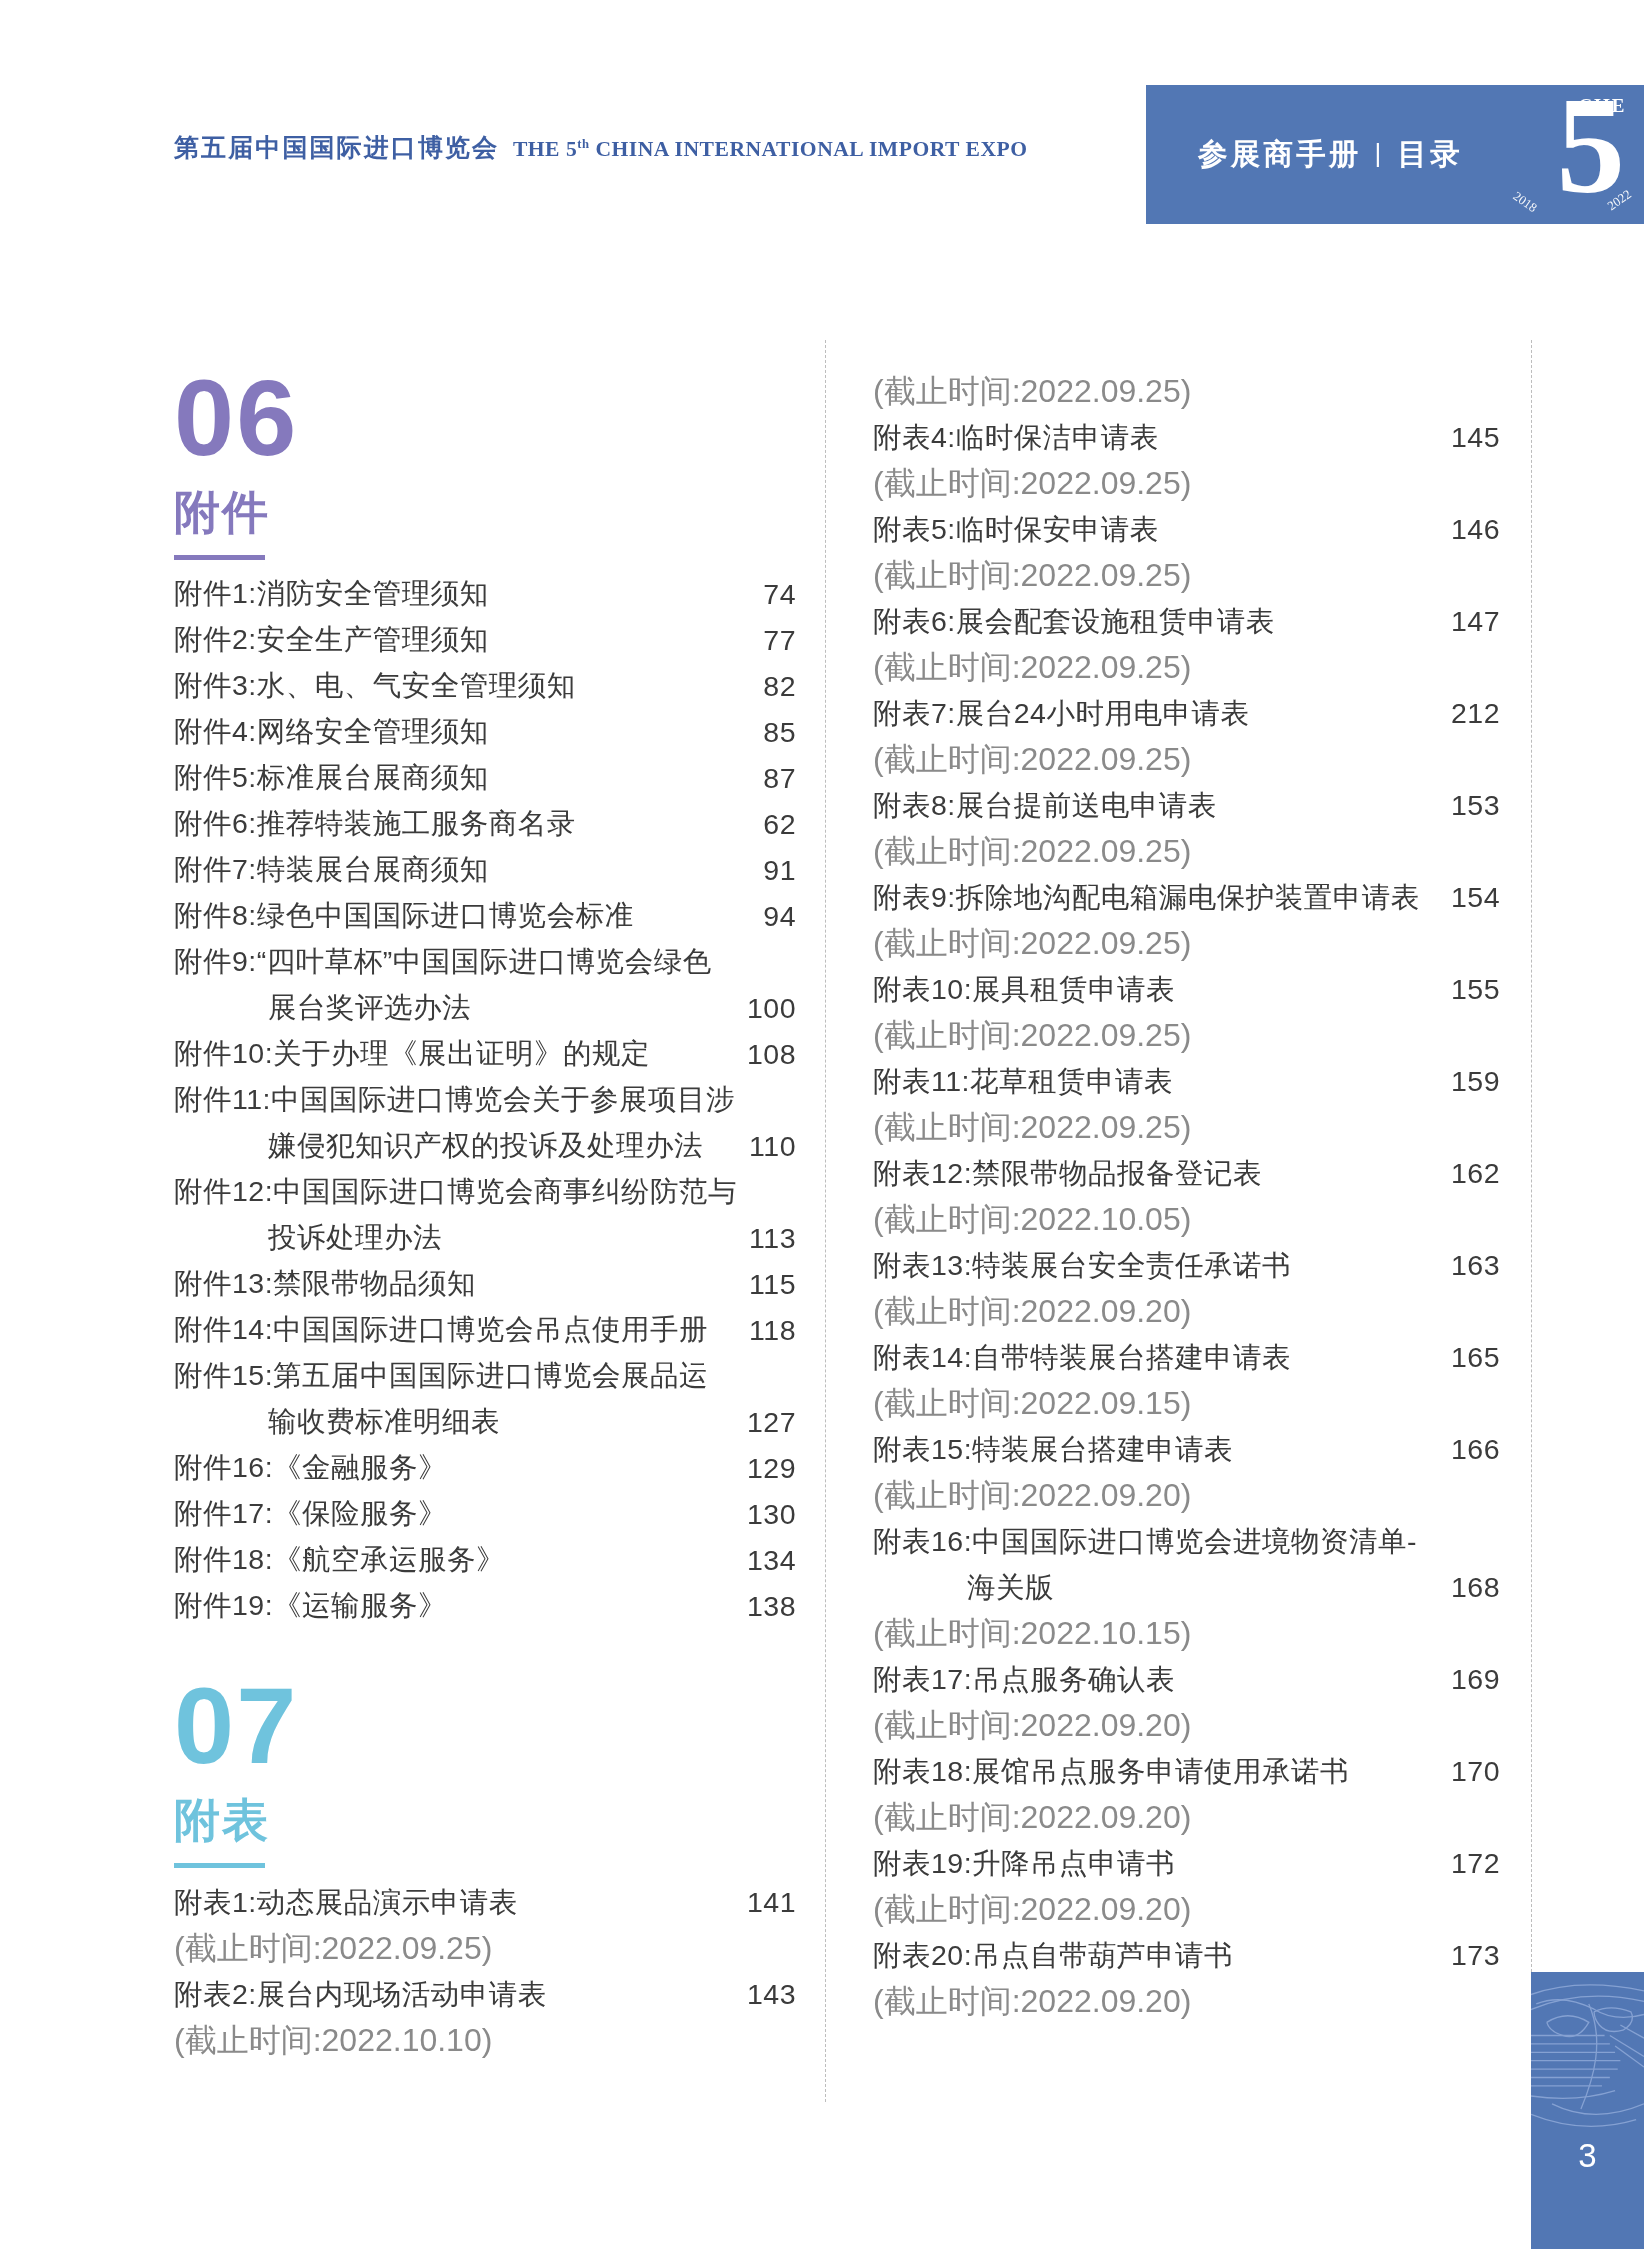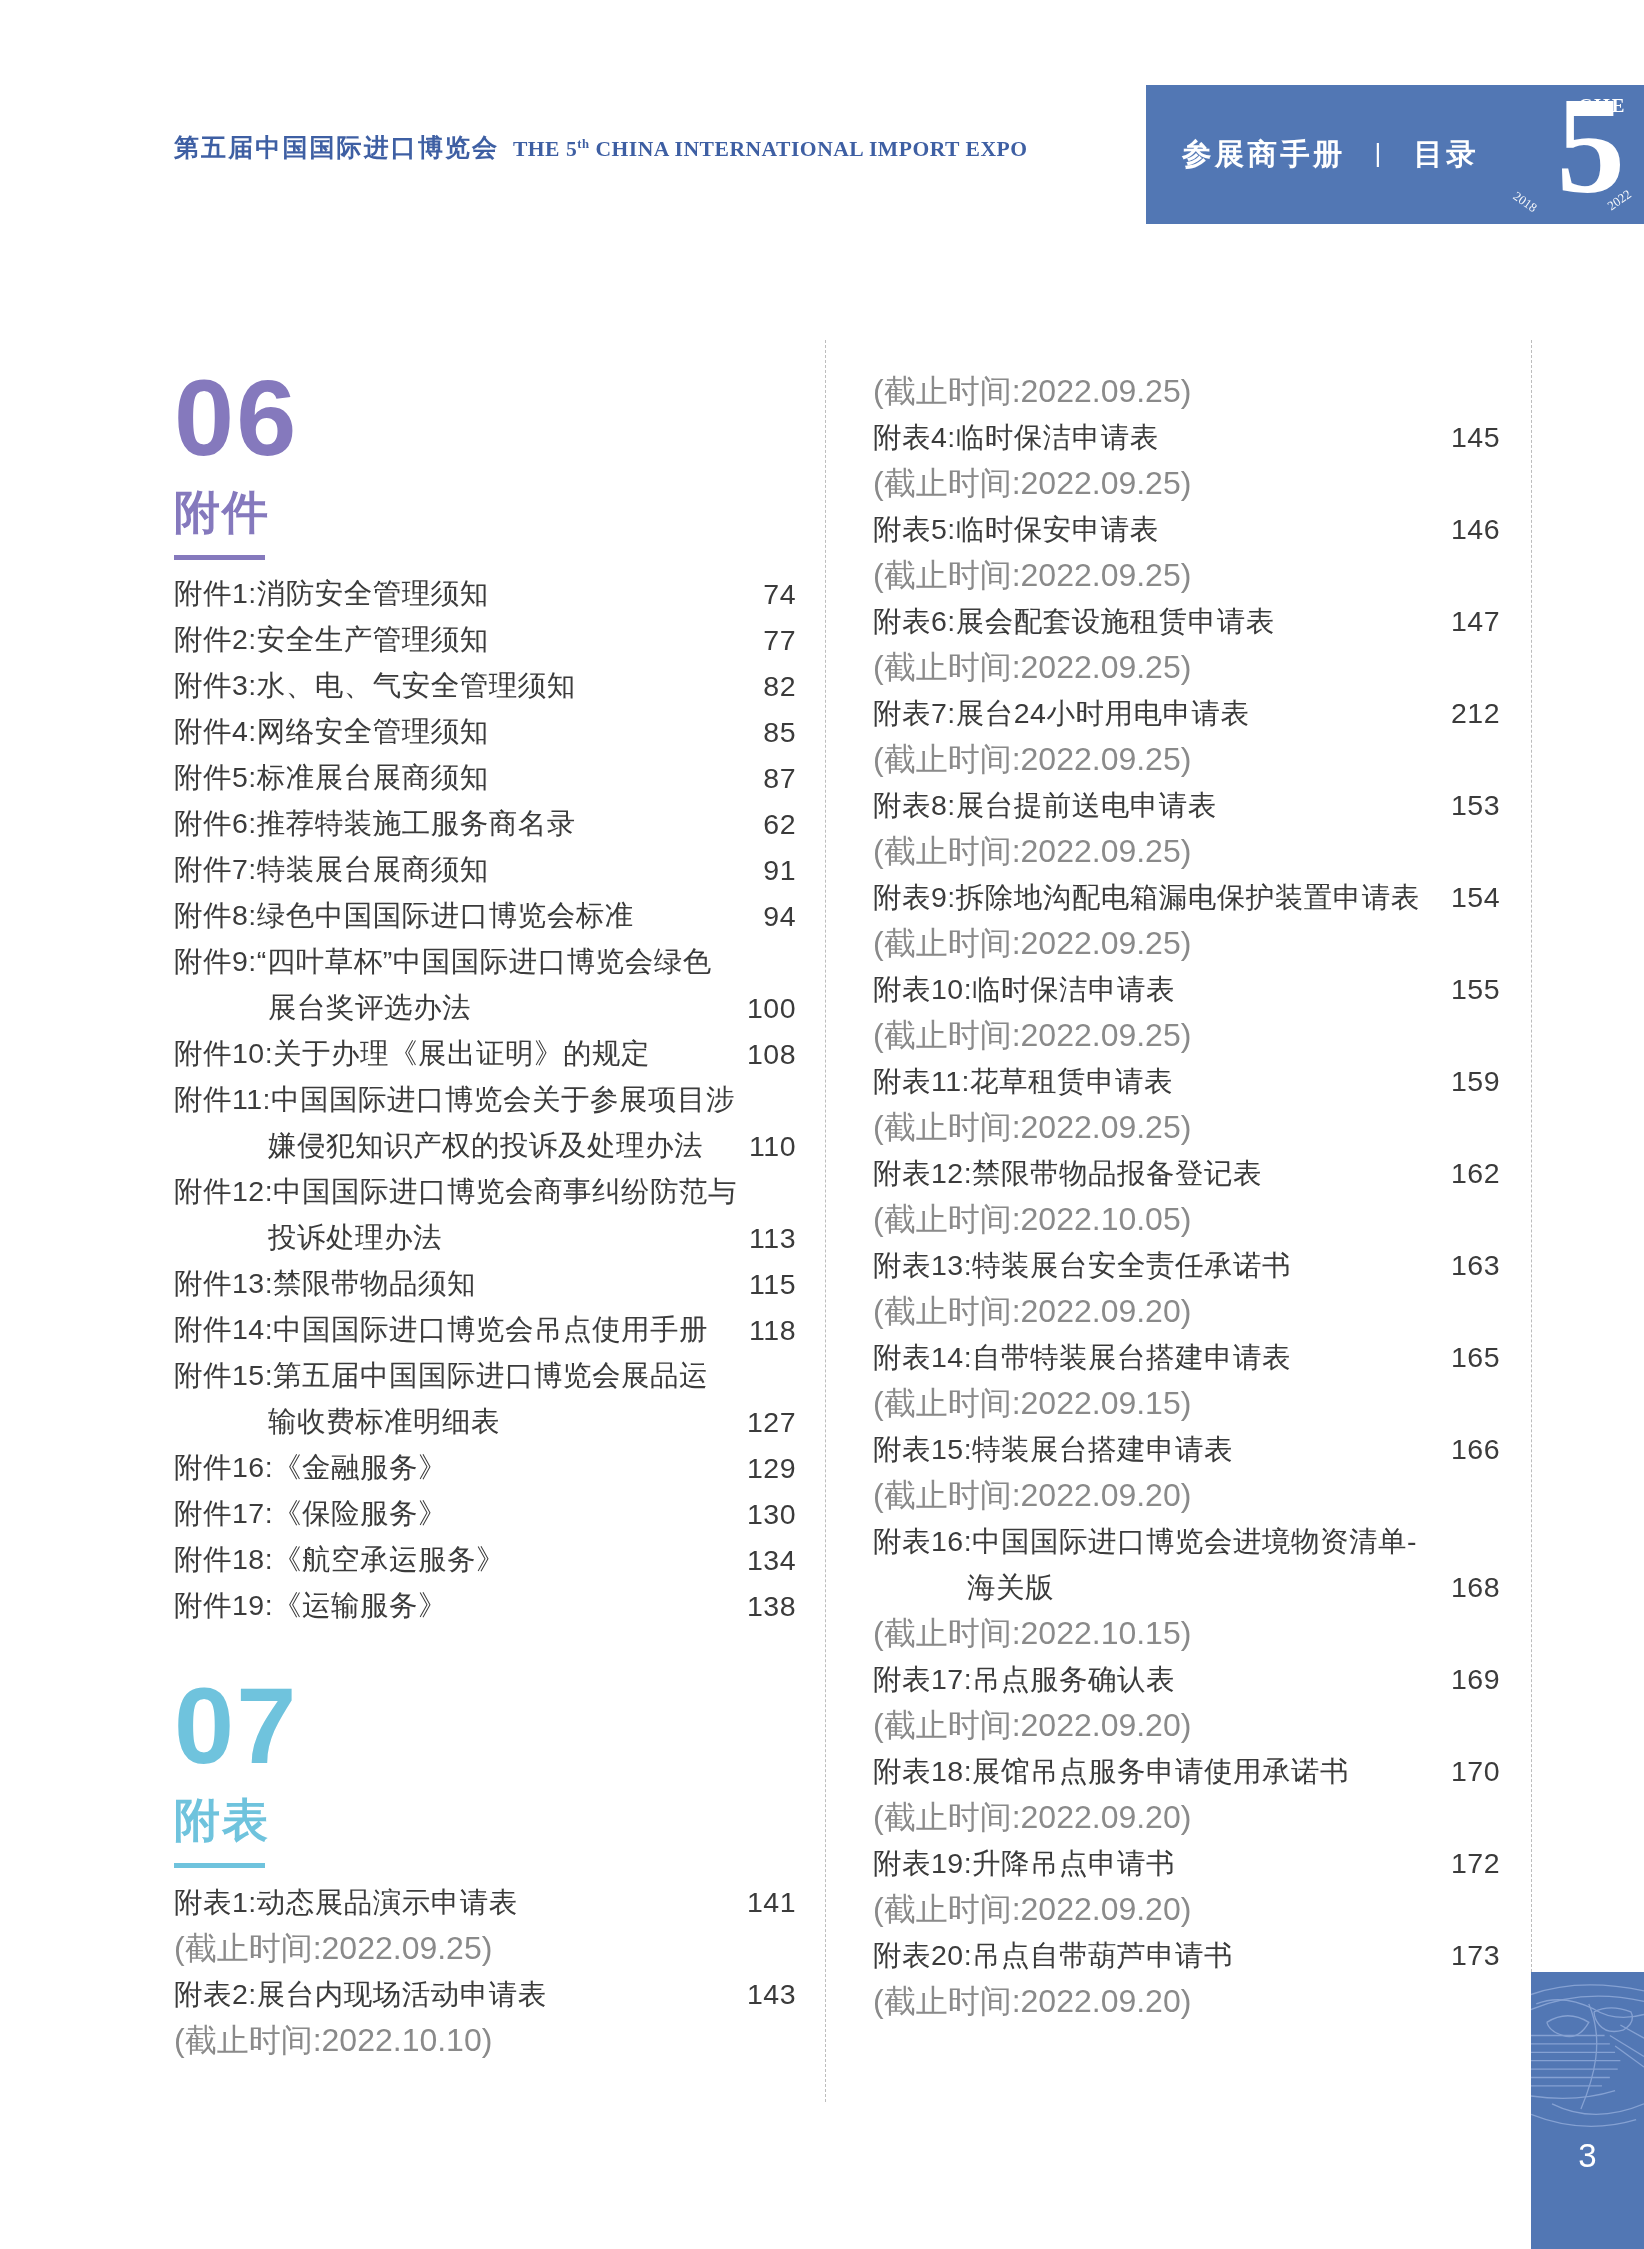--- a/index.html
+++ b/index.html
@@ -32,21 +32,21 @@
   .brand-en{font-size:21.6px;margin-left:13.7px;letter-spacing:0.5px;}
   .brand-en sup{font-size:12.7px;}
   .badge{
     position:absolute;left:1146px;top:85px;width:499px;height:139px;
     background:var(--header-blue);
     display:flex;align-items:center;
   }
   .badge-text{
     position:absolute;left:0;width:369px;text-align:center;
     color:#ffffff;font-size:29.5px;font-weight:bold;letter-spacing:3.2px;
-    display:flex;justify-content:center;align-items:center;gap:29px;
+    display:flex;justify-content:center;align-items:center;gap:13px;
   }
   .badge-sep{font-weight:normal;font-size:26px;position:relative;top:-1.1px;}
   .logo5{
     position:absolute;right:14.8px;top:-4.2px;width:121px;height:148px;
     color:#ffffff;font-family:"Liberation Serif","DejaVu Serif",serif;
   }
   .logo5 .numeral{
     position:absolute;right:5.3px;top:-3.2px;
     font-size:137px;font-weight:bold;line-height:1;
   }
@@ -287,21 +287,21 @@
           <span class="lbl">(截止时间:2022.09.25)</span>
         </li>
         <li>
           <span class="lbl">附表9:拆除地沟配电箱漏电保护装置申请表</span>
           <span class="pg">154</span>
         </li>
         <li class="deadline">
           <span class="lbl">(截止时间:2022.09.25)</span>
         </li>
         <li>
-          <span class="lbl">附表10:临时保洁申请表</span>
+          <span class="lbl">附表10:展具租赁申请表</span>
           <span class="pg">155</span>
         </li>
         <li class="deadline">
           <span class="lbl">(截止时间:2022.09.25)</span>
         </li>
         <li>
           <span class="lbl">附表11:花草租赁申请表</span>
           <span class="pg">159</span>
         </li>
         <li class="deadline">

